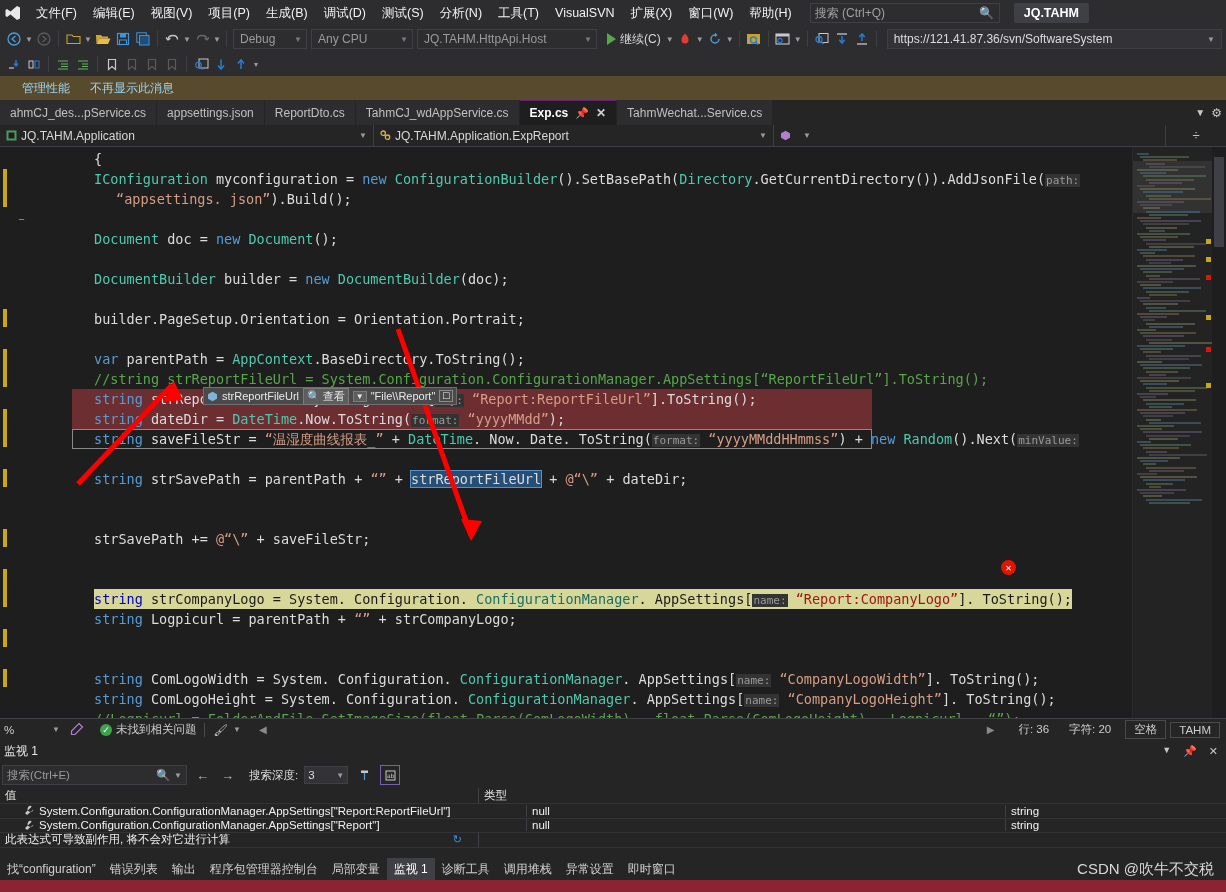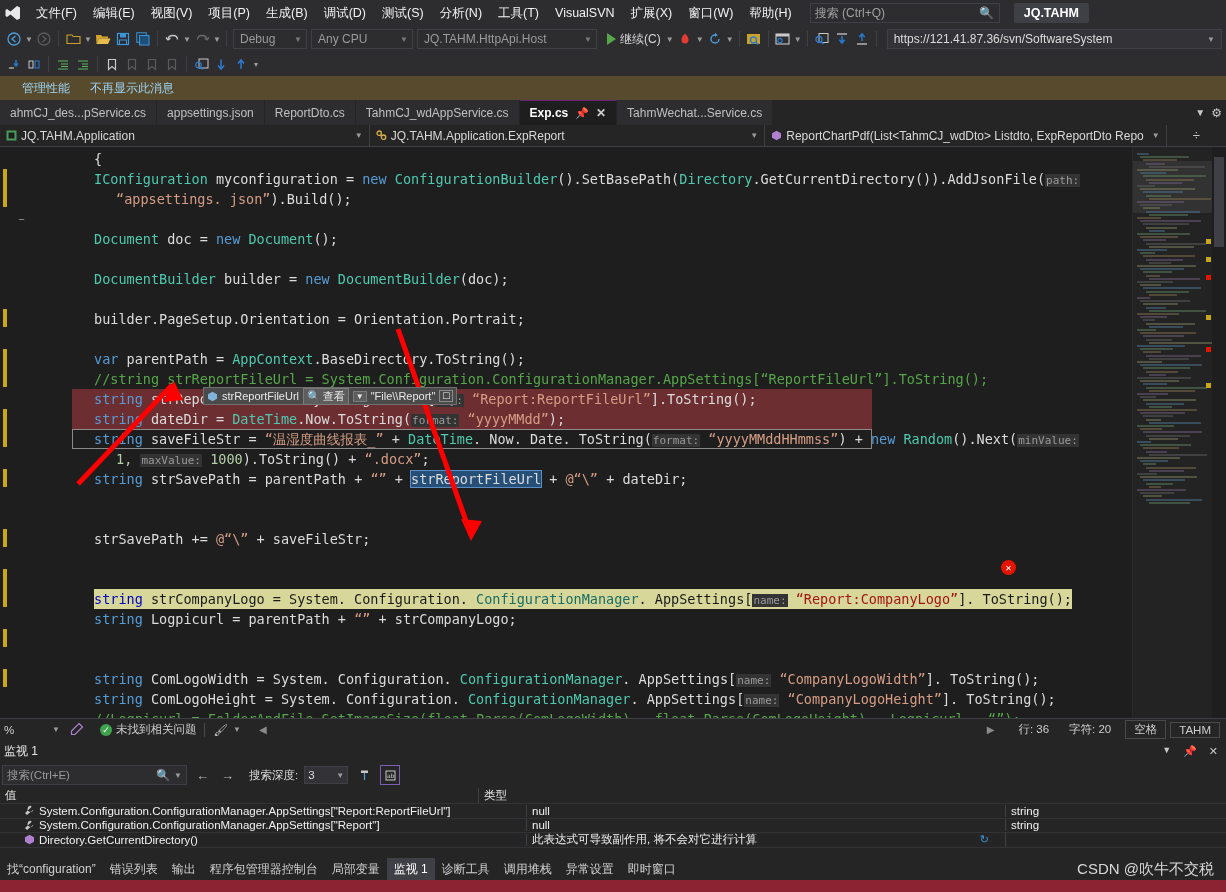--- a/index.html
+++ b/index.html
@@ -494,21 +494,20 @@
       </span>
       <span class="txt">JQ.TAHM.Application.ExpReport</span>
       <span class="cc">▼</span>
     </div>
     <div class="navsel ns3">
       <span class="cube">
         <svg width="11" height="11" viewBox="0 0 11 11">
             <path d="M5.5 0.8 L10 3.2 V7.8 L5.5 10.2 L1 7.8 V3.2 Z" fill="#b07fd0"></path>
           </svg>
       </span>
-      <span class="txt">ReportChartPdf(List&lt;TahmCJ_wdDto&gt; Listdto, ExpReportDto Repo</span>
       <span class="cc">▼</span>
     </div>
     <div style="width:60px;display:flex;align-items:center;justify-content:center;color:#c8c8c8;font-size:13px">÷</div>
   </div>
 
   <div class="editor-wrap">
     <div class="ind-margin" id="indmargin">
         <div class="chgbar" style="top: 22px; height: 38px;"></div>
         <div class="chgbar" style="top: 162px; height: 18px;"></div>
         <div class="chgbar" style="top: 202px; height: 38px;"></div>
@@ -607,23 +606,20 @@
           <span class="ln" style="left: 22px; top: 0px;"><span class="cmt">//string strReportFileUrl = System.Configuration.ConfigurationManager.AppSettings[“ReportFileUrl”].ToString();</span></span>
         </div>
         <div class="lnrow" style="top: 242px; background: rgb(108, 46, 49); right: auto; width: 800px;">
           <span class="ln" style="left: 22px; top: 0px;"><span class="kw">string </span><span class="id">strReportFileUrl </span><span class="id">= </span><span class="id">myconfiguration</span><span class="id">[</span><span class="hintp">key:</span><span class="str"> “Report:ReportFileUrl”</span><span class="id">].</span><span class="id">ToString</span><span class="id">();</span></span>
         </div>
         <div class="lnrow" style="top: 262px; background: rgb(108, 46, 49); right: auto; width: 800px;">
           <span class="ln" style="left: 22px; top: 0px;"><span class="kw">string </span><span class="id">dateDir </span><span class="id">= </span><span class="typ">DateTime</span><span class="id">.Now.ToString(</span><span class="hintp">format:</span><span class="str"> “yyyyMMdd”</span><span class="id">);</span></span>
         </div>
         <div class="lnrow" style="top: 282px;">
           <span class="ln" style="left: 22px; top: 0px;"><span class="kw">string </span><span class="id">saveFileStr </span><span class="id">= </span><span class="str">“温湿度曲线报表_”</span><span class="id"> + </span><span class="typ">DateTime</span><span class="id">. Now. Date. ToString(</span><span class="hintp">format:</span><span class="str"> “yyyyMMddHHmmss”</span><span class="id">) + </span><span class="kw">new </span><span class="typ">Random</span><span class="id">().Next(</span><span class="hintp">minValue:</span></span>
-        </div>
-        <div class="lnrow" style="top: 302px;">
-          <span class="ln" style="left: 44px; top: 0px;"><span class="num">1, </span><span class="hintp">maxValue:</span><span class="id"> </span><span class="num">1000</span><span class="id">).ToString() + </span><span class="str">“.docx”</span><span class="id">;</span></span>
         </div>
         <div class="lnrow" style="top: 322px;">
           <span class="ln" style="left: 22px; top: 0px;"><span class="kw">string </span><span class="id">strSavePath </span><span class="id">= </span><span class="id">parentPath </span><span class="id">+ </span><span class="str">“”</span><span class="id"> + </span><span class="sel-blue">strReportFileUrl</span><span class="id"> + </span><span class="str">@“\”</span><span class="id"> + </span><span class="id">dateDir;</span></span>
         </div>
         <div class="lnrow" style="top: 362px;">
           <span class="ln" style="left: 22px; top: 0px;"></span>
         </div>
         <div class="lnrow" style="top: 382px;">
           <span class="ln" style="left: 22px; top: 0px;"><span class="id">strSavePath </span><span class="id">+= </span><span class="str">@“\”</span><span class="id"> + </span><span class="id">saveFileStr;</span></span>
         </div>
@@ -877,29 +873,20 @@
               </svg>
           </span>
           <span>System.Configuration.ConfigurationManager.AppSettings["Report"]</span>
         </div>
         <div class="wc-val">
             <span class="vt">null</span>
           </div>
         <div class="wc-type">string</div>
       </div>
       <div class="wrow">
-        <div class="wc-name">
-          <span class="ind"></span>
-          <span class="wicon">
-            <svg width="11" height="11" viewBox="0 0 11 11">
-                <path d="M5.5 0.8 L10 3.2 V7.8 L5.5 10.2 L1 7.8 V3.2 Z" fill="#b07fd0"></path>
-              </svg>
-          </span>
-          <span>Directory.GetCurrentDirectory()</span>
-        </div>
         <div class="wc-val">
           <span class="vt">此表达式可导致副作用, 将不会对它进行计算</span>
           <span class="refresh">↻</span>
         </div>
         <div class="wc-type"></div>
       </div>
       <div style="flex:1"></div>
     </div>
   </div>
 

